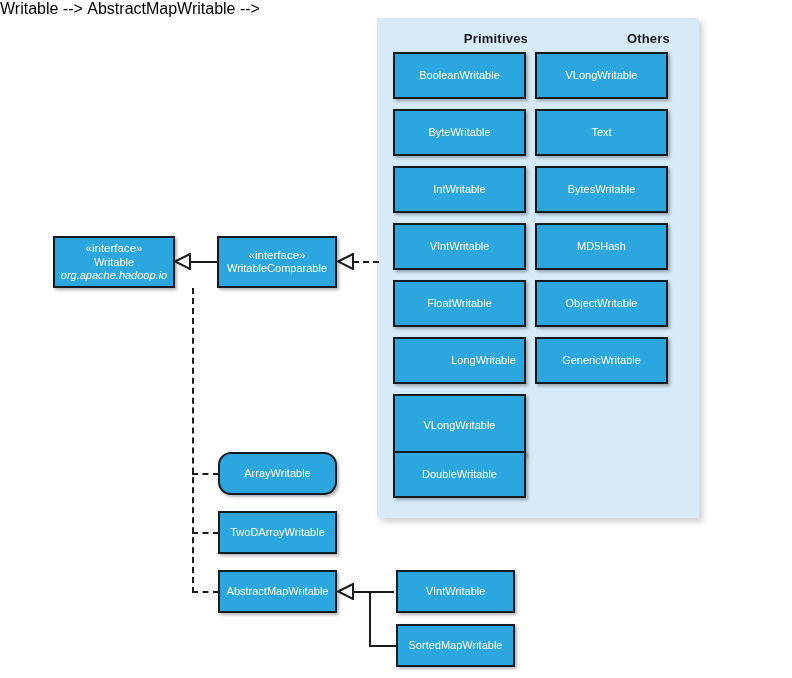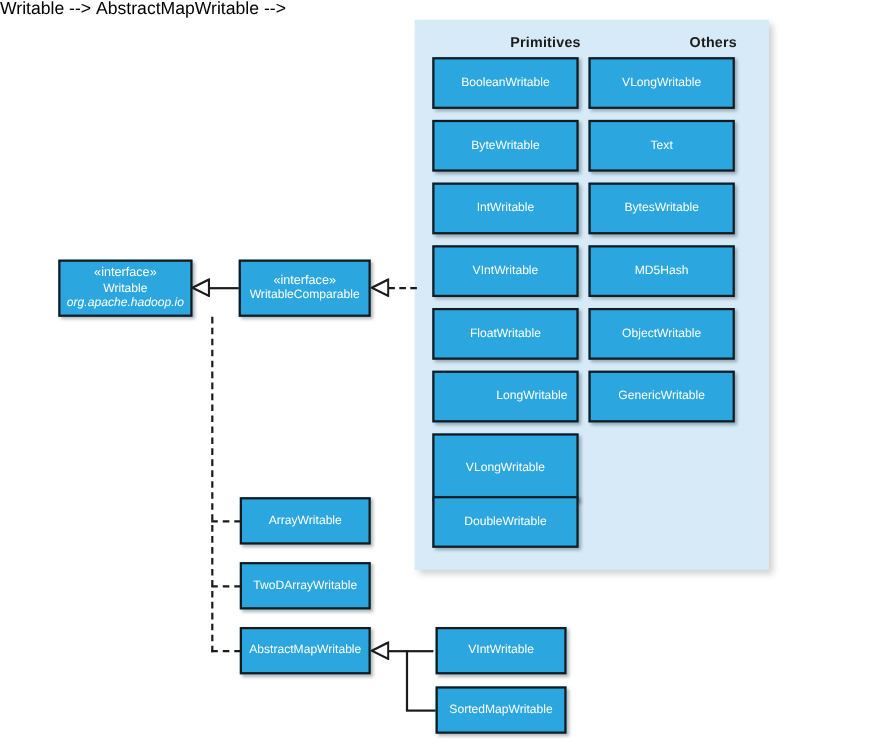--- a/index.html
+++ b/index.html
@@ -153,21 +153,21 @@
     <span class="cname">Writable</span>
     <span class="pkg">org.apache.hadoop.io</span>
   </div>
 
   <div class="node" style="left:217px; top:236px; width:120px; height:52px;">
     <span class="stereotype">«interface»</span>
     <span class="cname">WritableComparable</span>
   </div>
 
   
-  <div class="node" style="left:218px; top:452px; width:119px; height:43px;">
+  <div class="node" style="left:218px; top:452px; width:119px; height:43px;border-radius:13px;">
     <span class="cname">ArrayWritable</span>
   </div>
   <div class="node" style="left:218px; top:511px; width:119px; height:43px;">
     <span class="cname">TwoDArrayWritable</span>
   </div>
   <div class="node" style="left:218px; top:570px; width:119px; height:43px;">
     <span class="cname">AbstractMapWritable</span>
   </div>
 
   

